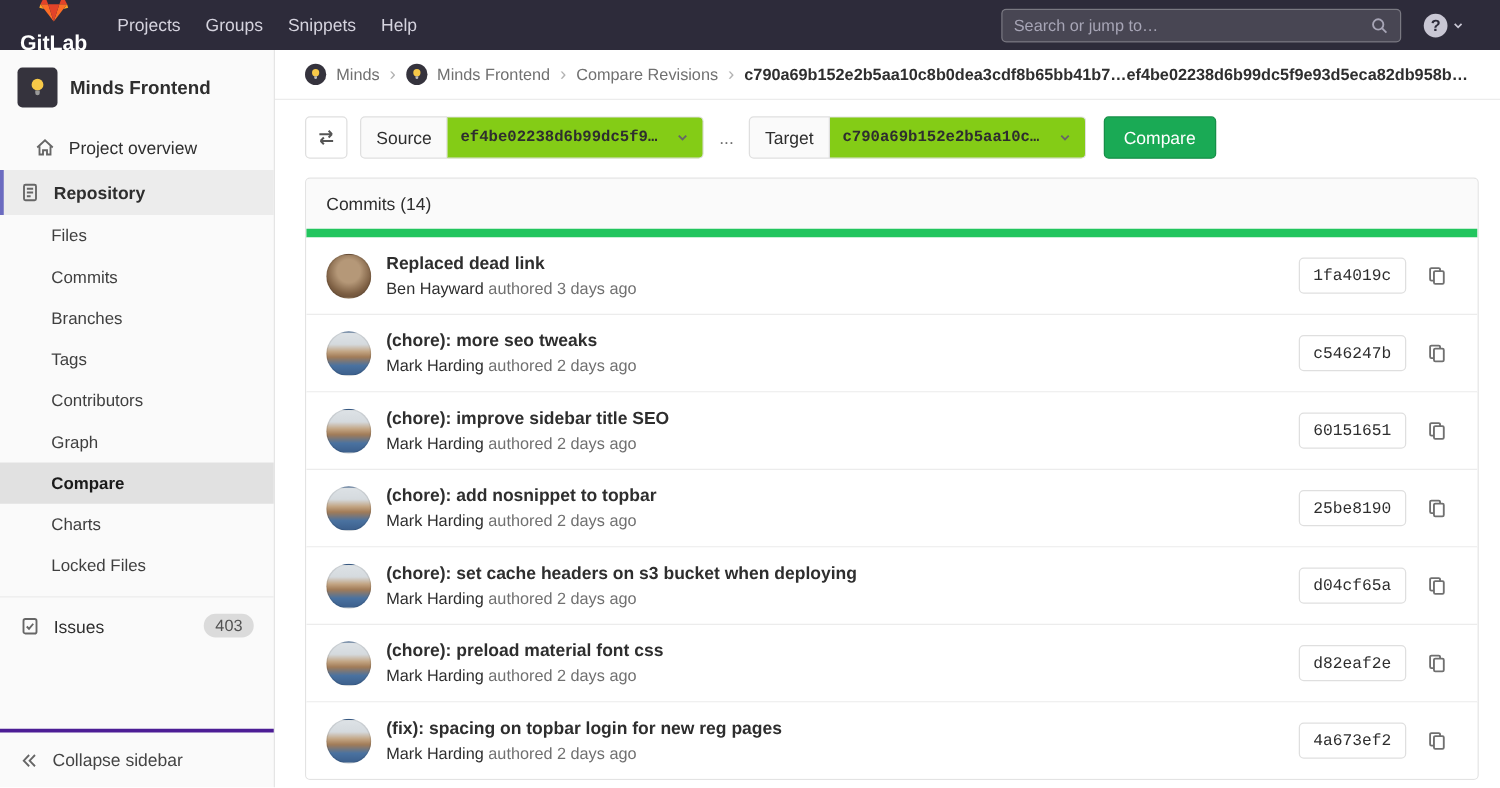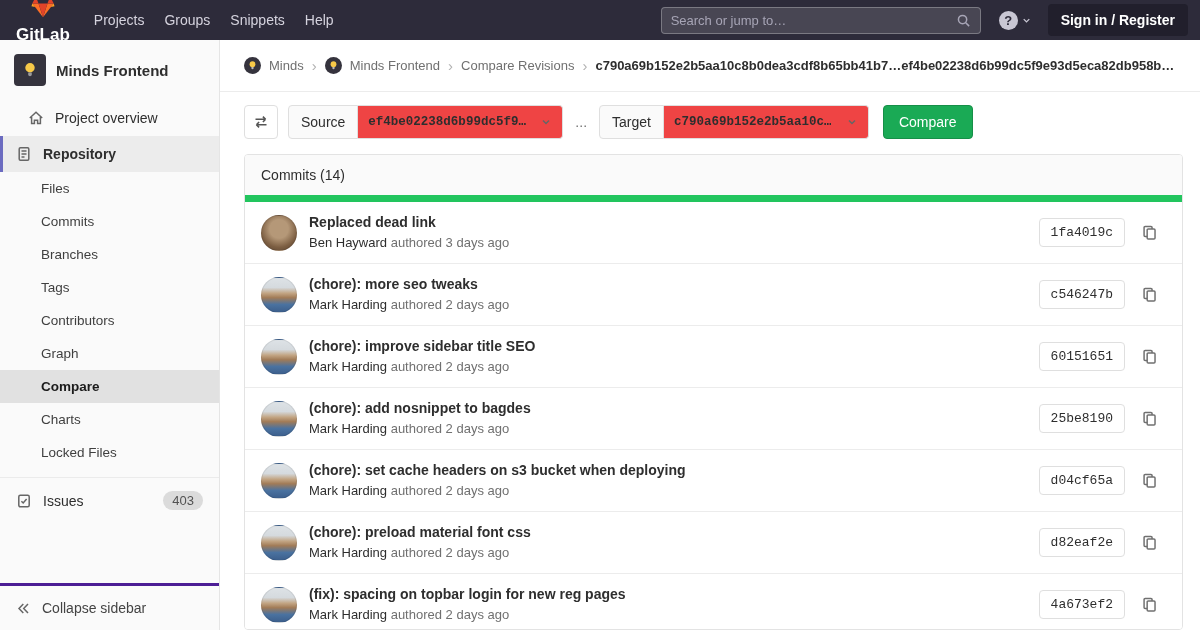--- a/index.html
+++ b/index.html
@@ -71,21 +71,21 @@
   }
   .collapse-item {
     margin-top: auto; border-top: 3px solid #4c1d95; padding: 14px 16px;
     display: flex; align-items: center; gap: 11px; color: #444; font-size: 14px; cursor: pointer;
   }
   .collapse-item .sicon { color: #666; }
 
   
   .main { flex: 1; min-width: 0; display: flex; flex-direction: column; background: #fff; }
   .breadcrumbs {
-    display: flex; align-items: center; gap: 8px; padding: 0 24px; height: 52px;
+    display: flex; align-items: center; gap: 8px; padding: 0 24px; height: 40px;
     border-bottom: 1px solid #ececec; font-size: 13px; color: #707070; white-space: nowrap;
     flex: none; min-width: 0;
   }
   .crumb { color: #707070; cursor: pointer; }
   .crumb-avatar {
     width: 17px; height: 17px; border-radius: 50%; background: #35333d;
     display: flex; align-items: center; justify-content: center; flex: none;
   }
   .crumb-sep { color: #b2b2b2; font-size: 15px; }
   .crumb-current { font-weight: 700; color: #2e2e2e; overflow: hidden; text-overflow: ellipsis; min-width: 0; }
@@ -94,21 +94,21 @@
   .swap-btn {
     width: 34px; height: 34px; border: 1px solid #dfdfdf; border-radius: 4px; background: #fff;
     color: #555; display: flex; align-items: center; justify-content: center; cursor: pointer;
   }
   .input-group { display: flex; align-items: stretch; }
   .ig-label {
     border: 1px solid #dfdfdf; background: #fafafa; padding: 0 12px; font-size: 14px;
     color: #2e2e2e; border-radius: 4px 0 0 4px; display: flex; align-items: center;
   }
   .ig-dropdown {
-    border: 1px solid #dfdfdf; border-left: none; background: #ef4444; width: 205px; height: 34px;
+    border: 1px solid #dfdfdf; border-left: none; background: #84cc16; width: 205px; height: 34px;
     display: flex; align-items: center; justify-content: space-between; gap: 12px;
     padding: 0 10px; border-radius: 0 4px 4px 0; cursor: pointer;
   }
   .ig-dropdown .dd-value {
     font-family: "Liberation Mono", "DejaVu Sans Mono", monospace; font-size: 12.5px;
     font-weight: 700; color: #2e2e2e; overflow: hidden; text-overflow: ellipsis; white-space: nowrap;
   }
   .ig-dropdown .chev { color: #666; flex: none; }
   .dots { color: #707070; font-size: 14px; padding: 0 2px; }
   .compare-btn {
@@ -177,21 +177,20 @@
 
   <span class="help-wrap">
     <span class="qmark">?</span>
     <span style="color:#c9c7d4">
       <svg width="11" height="11" viewBox="0 0 16 16" fill="none" stroke="currentColor" stroke-width="2">
         <path d="M4 6 L8 10 L12 6"></path>
       </svg>
     </span>
   </span>
 
-  <button class="signin-btn">Sign in / Register</button>
 </header>
 
 <div class="page">
 
   <aside class="sidebar">
     <div class="context-header">
       <span class="project-avatar">
         <span>
           <svg width="18" height="18" viewBox="0 0 16 16">
             <circle cx="8" cy="6" r="4.2" fill="#f7c948"></circle>
@@ -380,21 +379,21 @@
               <rect x="5.8" y="4.6" width="7.4" height="9.6" rx="1"></rect>
               <path d="M10.4 4.6 V3.3 a1 1 0 0 0 -1 -1 H3.9 a1 1 0 0 0 -1 1 V10.8 a1 1 0 0 0 1 1 H5.8"></path>
             </svg>
           </span>
         </button>
       </div>
 
       <div class="commit-row">
         <span class="avatar av-mark"></span>
         <div class="commit-main">
-          <a class="commit-title">(chore): add nosnippet to bagdes</a>
+          <a class="commit-title">(chore): add nosnippet to topbar</a>
           <div class="commit-sub">
             <a class="commit-author">Mark Harding</a>
             <span>authored 2 days ago</span>
           </div>
         </div>
         <span class="sha-box">25be8190</span>
         <button class="copy-btn">
           <span>
             <svg width="17" height="17" viewBox="0 0 16 16" fill="none" stroke="currentColor" stroke-width="1.4">
               <rect x="5.8" y="4.6" width="7.4" height="9.6" rx="1"></rect>

